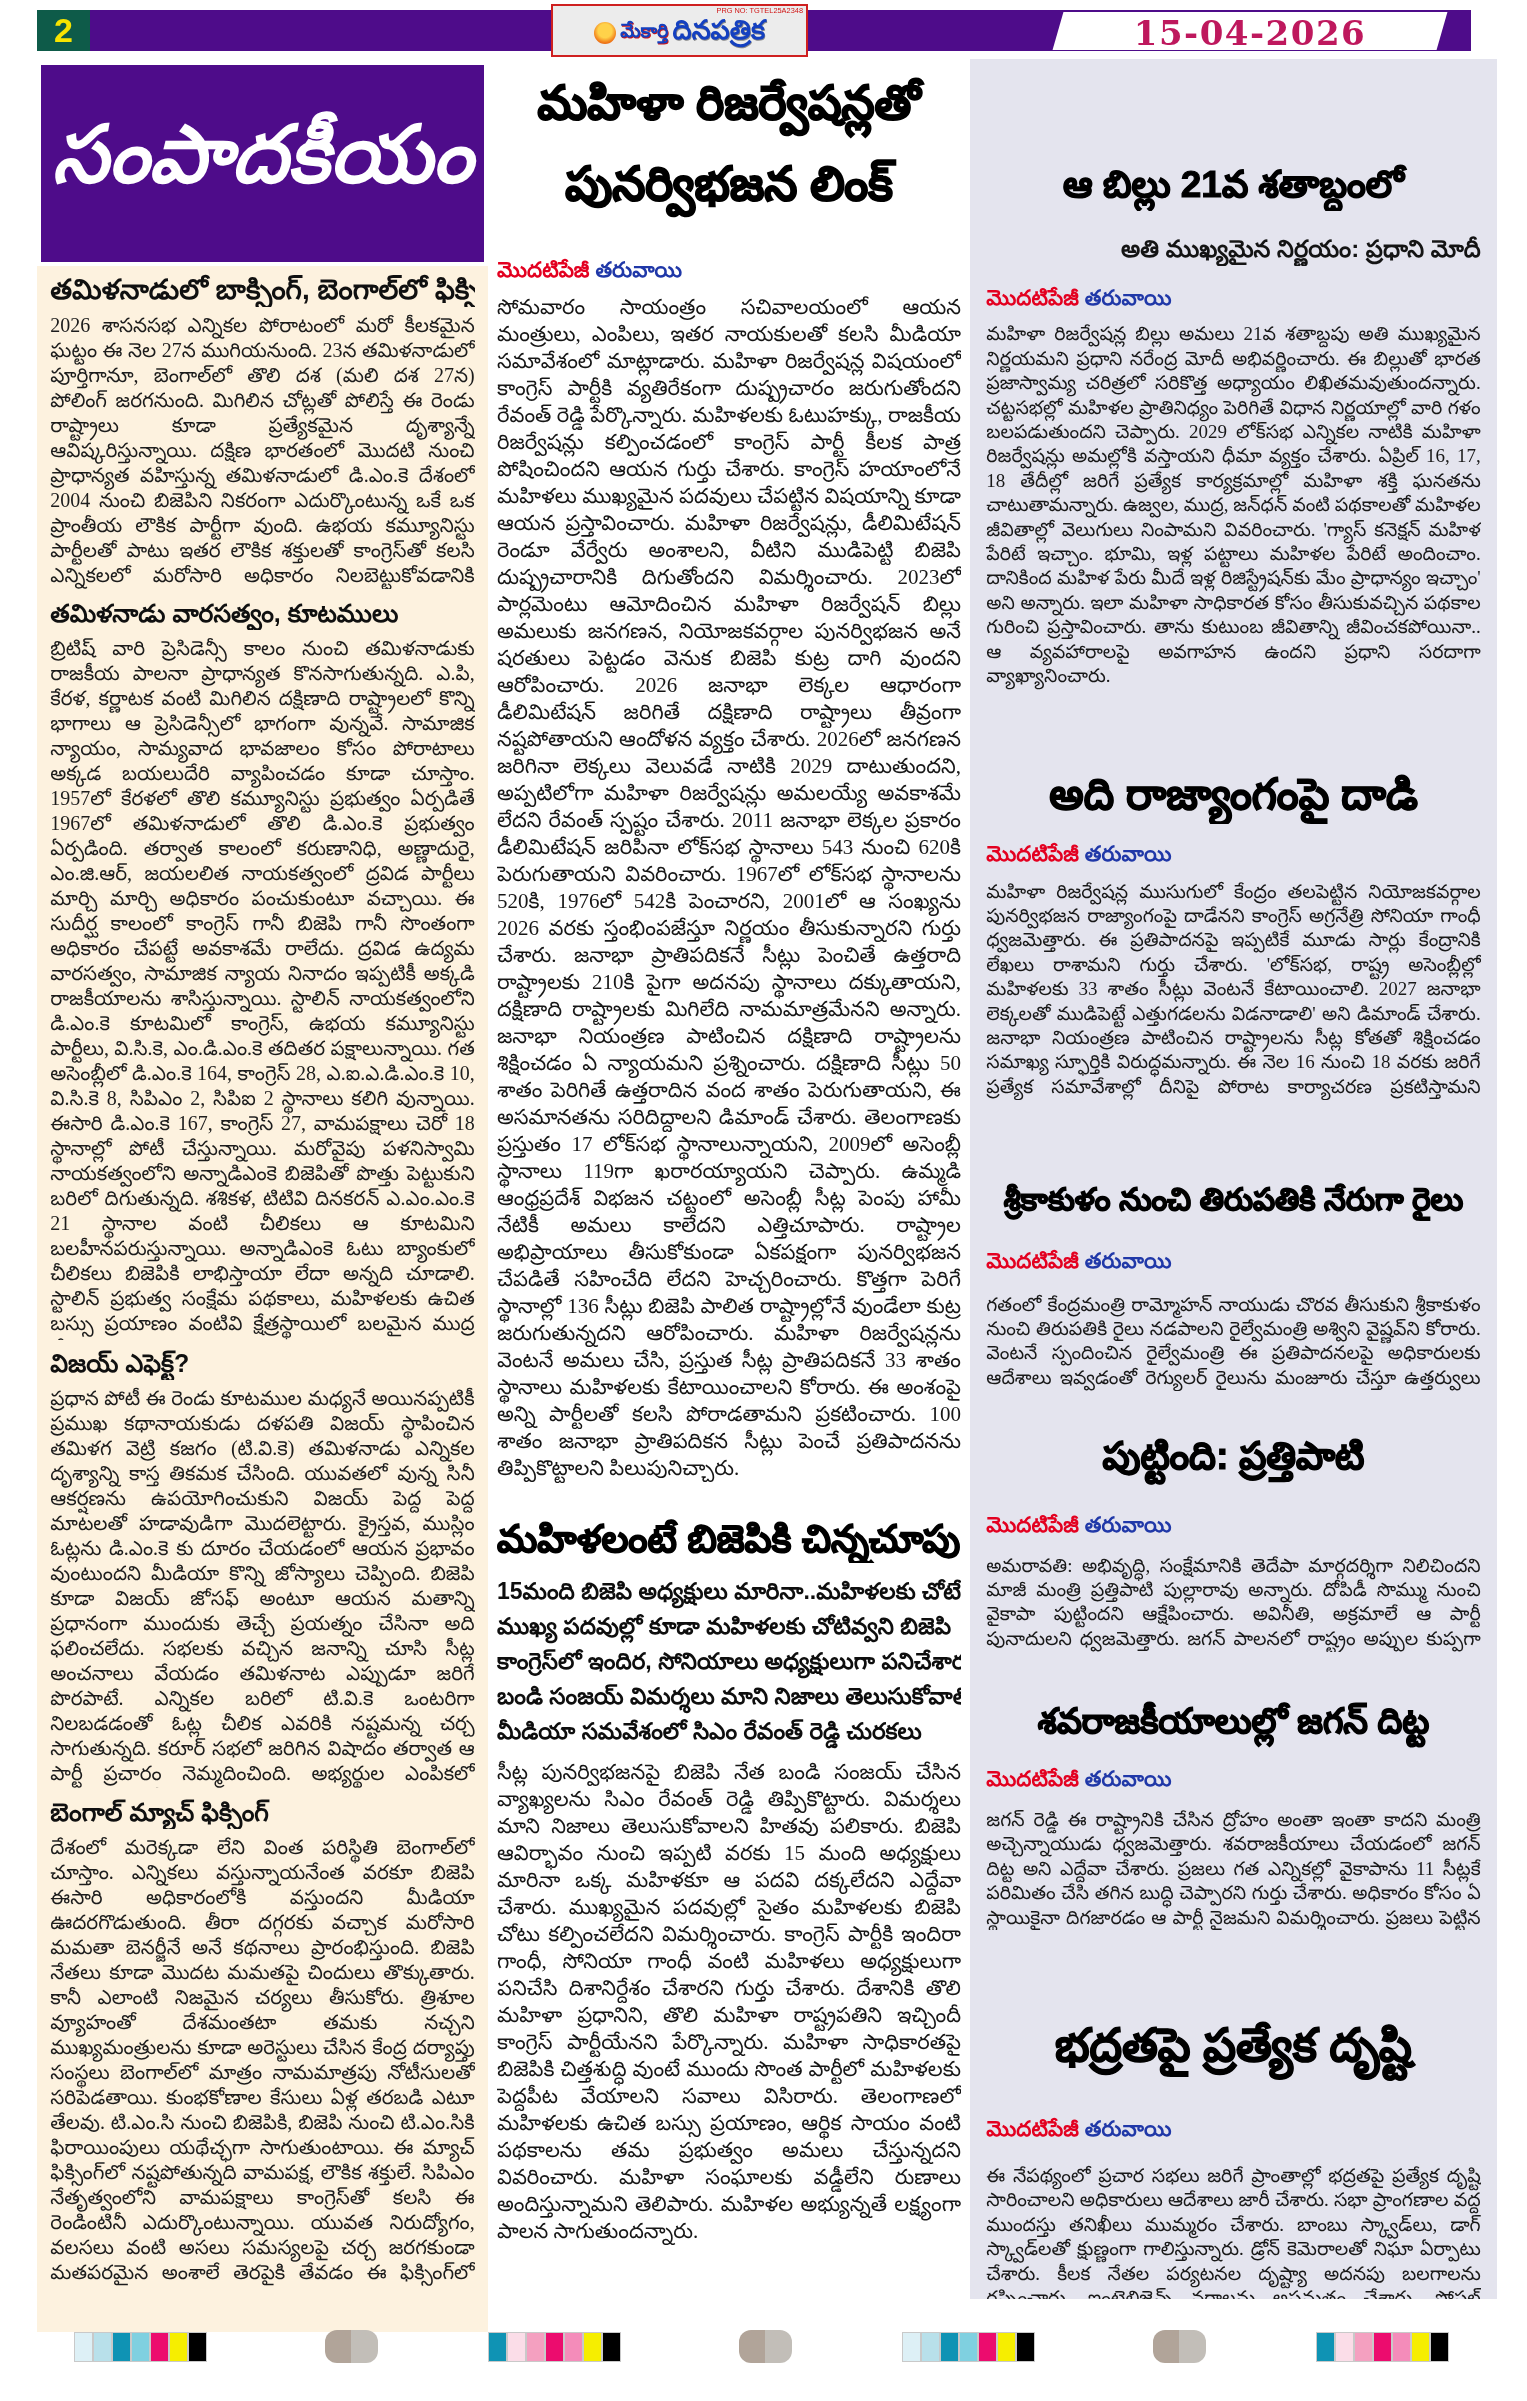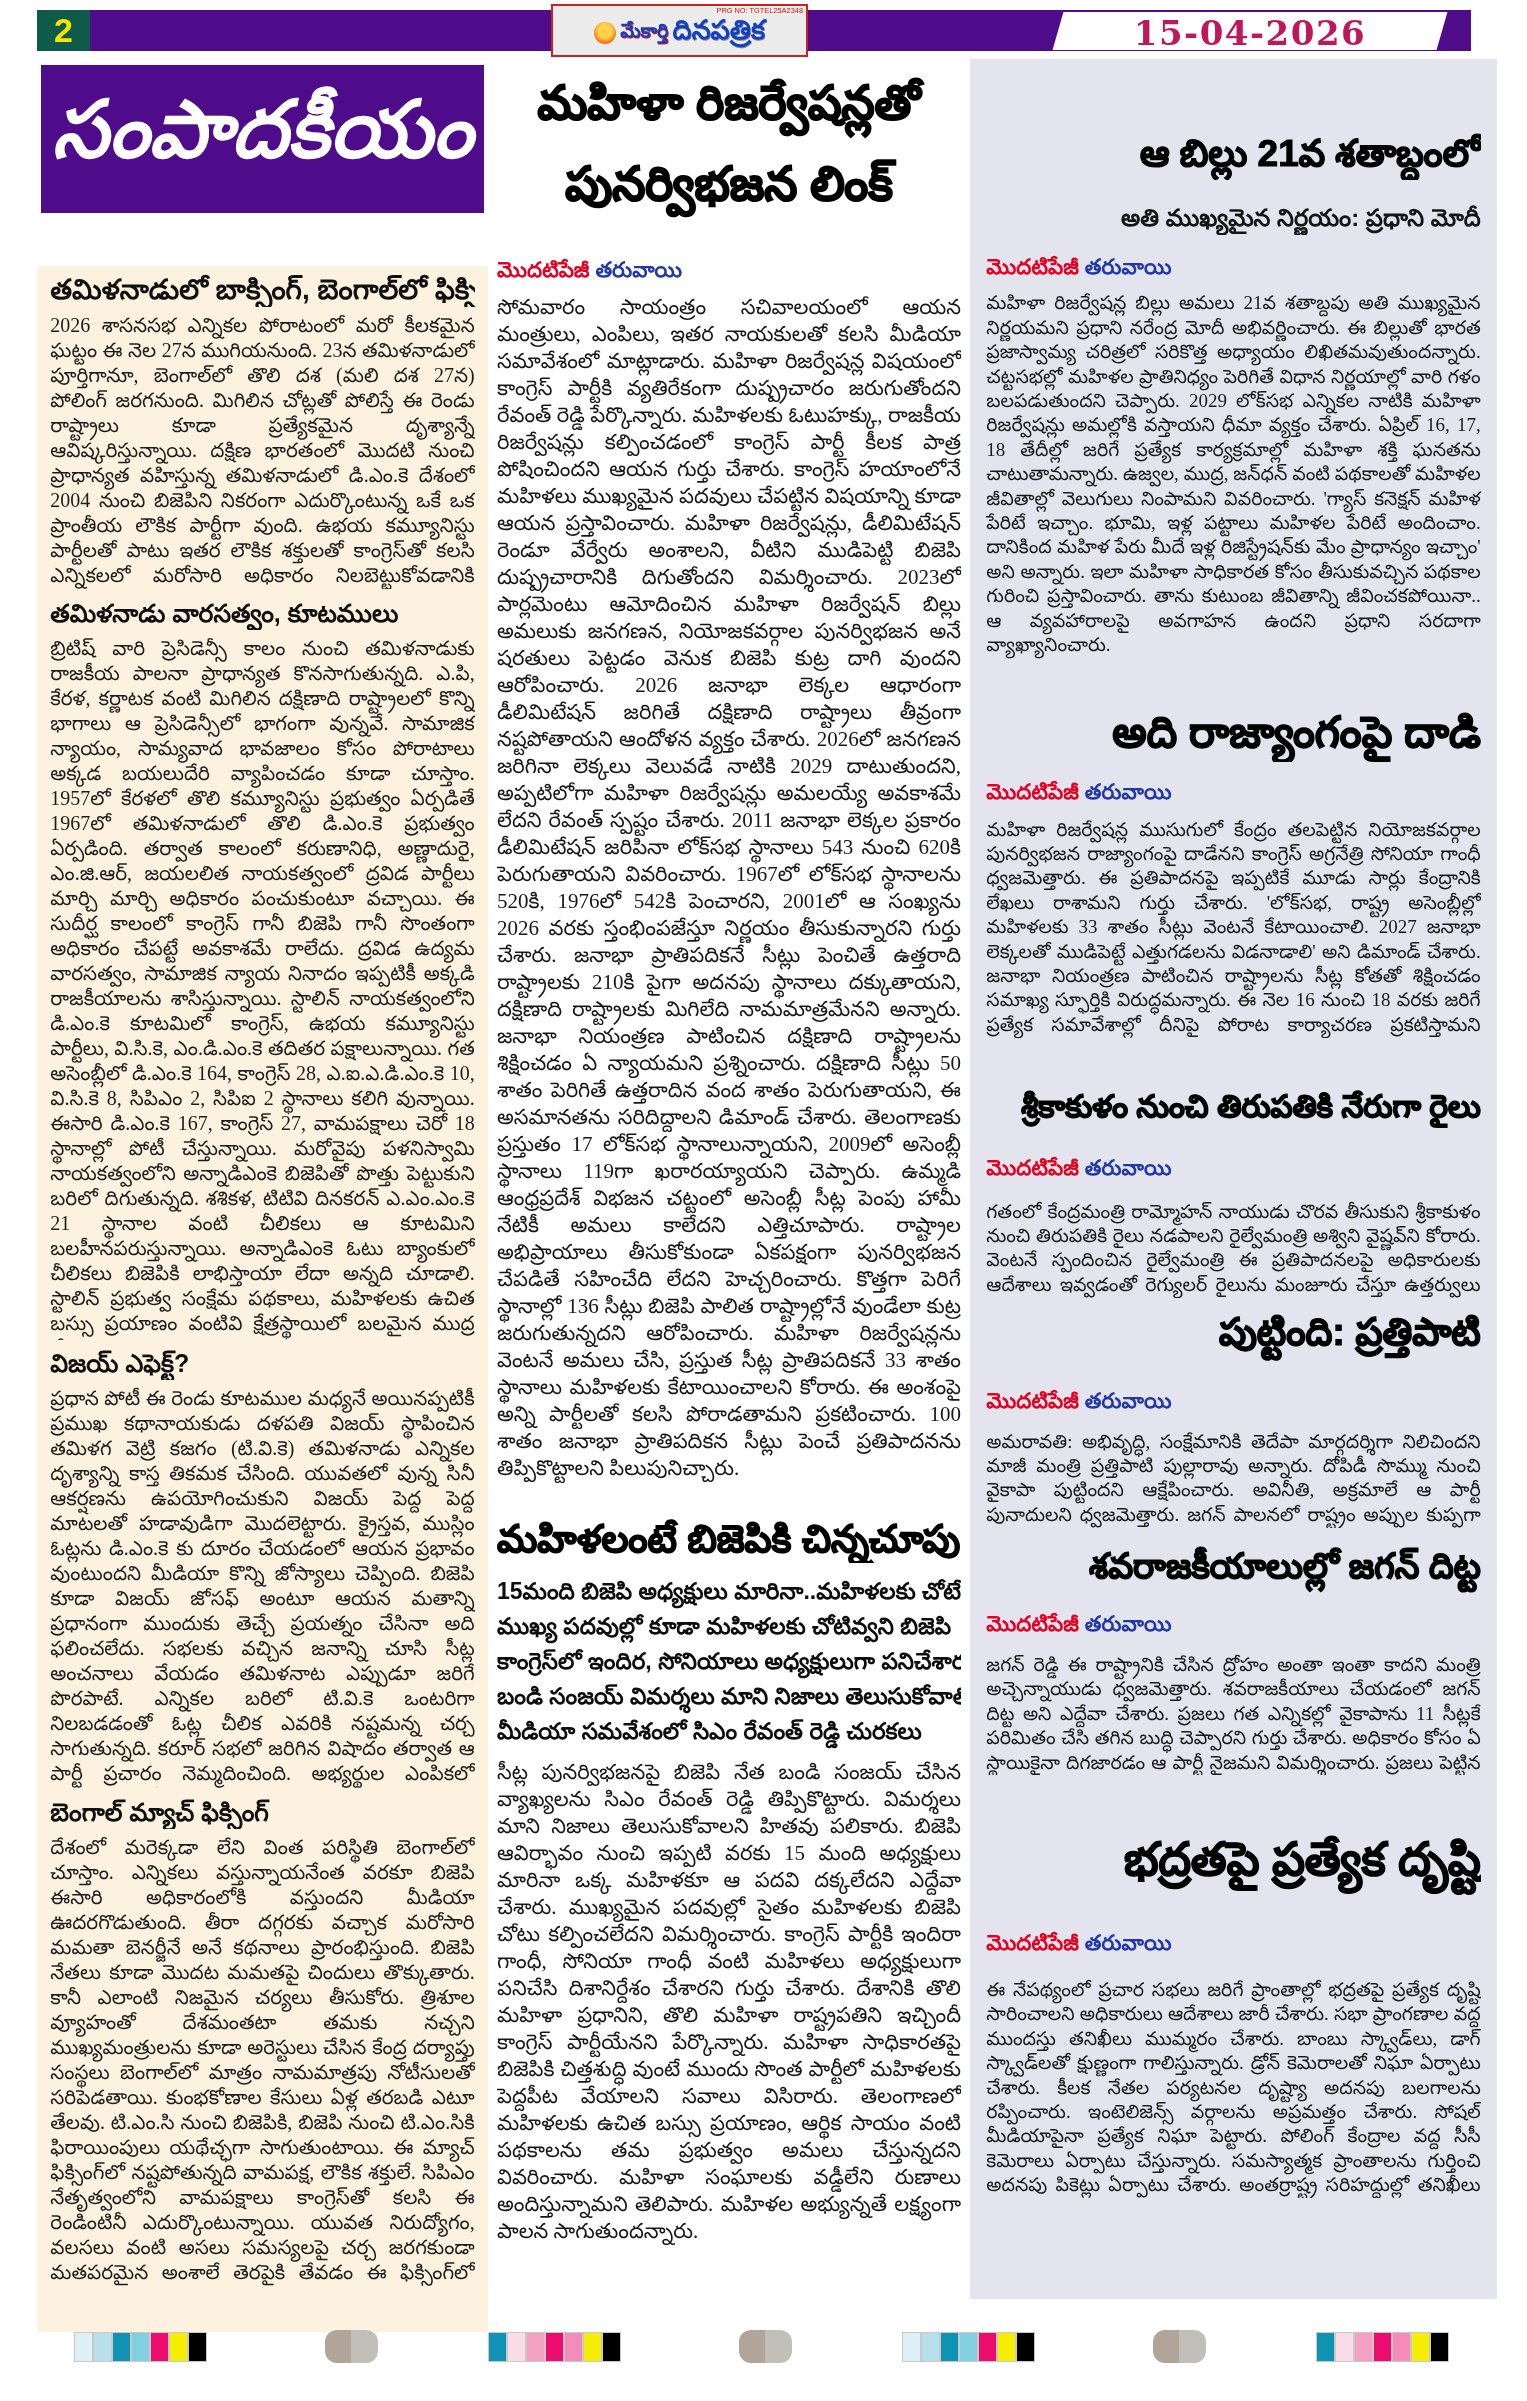--- a/index.html
+++ b/index.html
@@ -17,21 +17,21 @@
   .masthead-note{position:absolute;top:0.7px;right:3px;font-size:7.4px;color:#d01414;font-family:"Liberation Sans",sans-serif;}
   .masthead-row{display:flex;align-items:center;gap:4.4px;margin-top:6px;}
   .sun-icon{width:22px;height:22px;border-radius:50%;background:radial-gradient(circle at 50% 40%, #ffd24a 0 40%, #f07818 70%, #c83c10 100%);flex:0 0 auto;}
   .masthead-title-small{font-size:19px;font-weight:bold;color:#1440c0;text-shadow:0.7px 0.7px 0 #d01414;}
   .masthead-title-big{font-size:27px;font-weight:bold;color:#1440c0;text-shadow:0.7px 0.7px 0 #8a8a8a;}
   .date-slant{position:absolute;left:1058px;top:12px;width:384px;height:38px;background:#ffffff;transform:skewX(-16deg);}
   .date-text{position:absolute;left:1058px;top:13.3px;width:384px;text-align:center;
              font-family:"DejaVu Serif",serif;font-weight:bold;font-size:34px;color:#be185d;letter-spacing:1.5px;}
 
   
-  .edit-title{position:absolute;left:41px;top:65px;width:443px;height:148px;background:var(--purple);
+  .edit-title{position:absolute;left:41px;top:65px;width:443px;height:197px;background:var(--purple);
               color:#ffffff;font-family:"DejaVu Serif",serif;font-style:italic;font-weight:bold;font-size:80px;
               display:flex;align-items:center;justify-content:center;overflow:hidden;white-space:nowrap;}
   .edit-panel{position:absolute;left:37px;top:266px;width:451px;height:2066px;background:var(--cream);
               box-sizing:border-box;padding:7.4px 13.3px 0 13.3px;overflow:hidden;}
   .edit-headline{margin:0;font-family:"Liberation Sans",sans-serif;font-weight:bold;font-size:28px;line-height:34px;
                  color:#101010;height:34px;overflow:hidden;white-space:nowrap;}
   .lbody{margin:6px 0 0 0;font-size:20px;line-height:25px;text-align:justify;color:#1c1c1c;overflow:hidden;}
   .h-intro{height:276px;}
   .h-s1{height:704px;}
   .h-s2{height:402px;}
@@ -52,21 +52,21 @@
   .c-head2{margin-top:19px;font-family:"Liberation Sans",sans-serif;font-weight:bold;font-size:38px;line-height:47px;
            color:#000;-webkit-text-stroke:1.1px #000;white-space:nowrap;overflow:hidden;height:47px;}
   .c-bullets{margin-top:10.3px;}
   .c-bullet{font-family:"Liberation Sans",sans-serif;font-weight:bold;font-size:23px;line-height:35px;color:#0e0e0e;
             white-space:nowrap;overflow:hidden;}
   .c-body2{height:492px;}
 
   
   .right-panel{position:absolute;left:970px;top:59px;width:527px;height:2240px;background:var(--lavender);
                box-sizing:border-box;padding:0 16.3px;overflow:hidden;}
-  .r-center{display:flex;justify-content:flex-end;overflow:hidden;}
+  .r-center{display:flex;justify-content:center;overflow:hidden;margin-top:31px;}
   .r-head{font-family:"Liberation Sans",sans-serif;font-weight:bold;color:#000;-webkit-text-stroke:1.1px #000;
           white-space:nowrap;text-align:center;}
   .a1-head{margin-top:68px;font-size:37px;line-height:53px;}
   .a1-sub{margin-top:21px;font-family:"Liberation Sans",sans-serif;font-weight:bold;font-size:24px;line-height:34px;
           text-align:right;white-space:nowrap;overflow:hidden;}
   .r-byline{margin-top:19px;}
   .rbody{margin:10.3px 0 0 0;font-size:19px;line-height:24.4px;text-align:justify;color:#181818;overflow:hidden;}
   .a1-body{height:390px;}
   .a2-head{margin-top:22px;font-size:43px;line-height:59px;}
   .a2-byline{margin-top:16.3px;}

